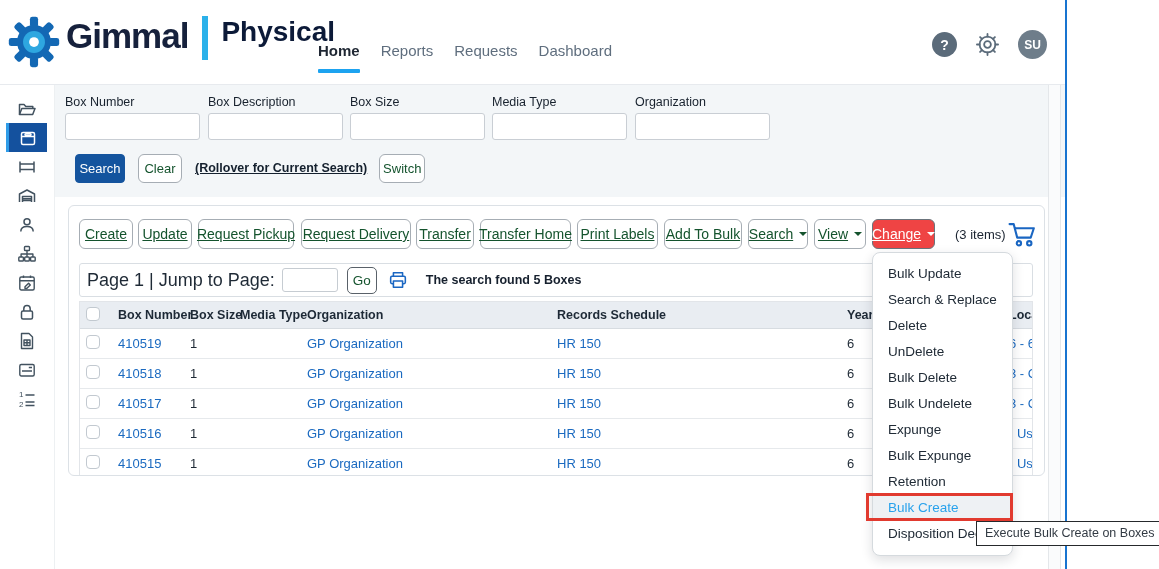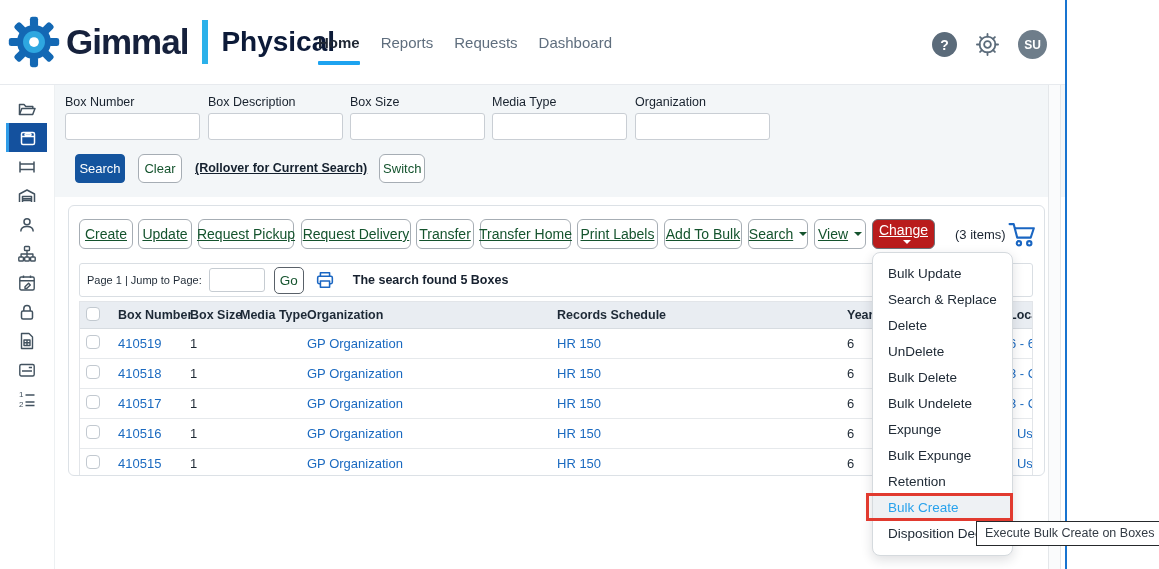--- a/index.html
+++ b/index.html
@@ -3,26 +3,26 @@
 <meta charset="utf-8">
 <style>
   * { margin:0; padding:0; box-sizing:border-box; }
   html,body { background:#fff; }
   body { font-family:"Liberation Sans", sans-serif; color:#1f2a36; }
   .stage { position:relative; width:1159px; height:569px; background:#fff; overflow:hidden; }
 
   
   .header { position:absolute; left:0; top:0; width:1066px; height:85px; background:#fff;
             border-bottom:1px solid #e7eaee; z-index:10; }
-  .logo-group { position:absolute; left:8px; top:16px; display:flex; align-items:center; }
+  .logo-group { position:absolute; left:8px; top:16px; display:flex; }
   .logo-gear { width:52px; height:52px; }
   .logo-company { font-size:35px; font-weight:bold; color:#16213c; letter-spacing:-1px; margin-left:6px; }
   .logo-divider { width:6px; height:44px; background:#2bb1ea; margin:0 13px 0 14px; }
   .logo-product { font-size:28px; font-weight:600; color:#0c1a38; }
-  .nav { position:absolute; left:318px; top:0; height:85px; display:flex; align-items:center; gap:21px; }
+  .nav { position:absolute; left:318px; top:8px; height:85px; display:flex; align-items:center; gap:21px; }
   .nav-item { position:relative; height:85px; display:flex; align-items:center; font-size:15px;
               color:#5f6e7e; cursor:pointer; }
   .nav-item.active { color:#1f2733; font-weight:bold; }
   .nav-item.active::after { content:""; position:absolute; left:0; right:0; bottom:20px; height:4px;
               background:#1da3f0; border-radius:1px; }
   .header-actions { position:absolute; left:932px; top:30px; display:flex; align-items:center; gap:17px; }
   .help-circle { width:25px; height:25px; border-radius:50%; background:#5b6b7a; color:#fff;
               font-size:14px; font-weight:bold; display:flex; align-items:center; justify-content:center; cursor:pointer; }
   .gear-btn { width:27px; height:27px; cursor:pointer; display:flex; align-items:center; justify-content:center; }
   .avatar { width:29px; height:29px; border-radius:50%; background:#6e7d8a; color:#fff; font-size:12px;
@@ -57,27 +57,27 @@
   .rollover-link { margin-left:13px; font-size:12.5px; font-weight:bold; text-decoration:underline;
               color:#14202e; cursor:pointer; white-space:nowrap; }
   .switch-btn { width:46px; height:29px; margin-left:12px; }
 
   
   .panel { position:absolute; left:68px; top:205px; width:977px; height:271px; background:#fff;
               border:1px solid #dce1e6; border-radius:6px; z-index:3; overflow:hidden; }
   .tb-btn { position:absolute; top:13px; height:30px; font-size:14px;text-decoration:underline; }
   .tb-caret { width:0; height:0; border:4px solid transparent; border-top-color:currentColor;
               margin-left:6px; transform:translateY(2px); }
-  .tb-change { background:#b91c1c; border-color:#6b747c; color:#fff;flex-direction:column; }
+  .tb-change { background:#ef4444; border-color:#6b747c; color:#fff; }
   .cart-count { position:absolute; left:886px; top:21px; font-size:13px; color:#1a2330; }
   .cart-icon { position:absolute; left:938px; top:15px; width:30px; height:27px; cursor:pointer; }
 
   .pag-bar { position:absolute; left:10px; top:57px; width:954px; height:34px; border:1px solid #d9dee3;
               border-radius:3px; display:flex; align-items:center; padding-left:7px; }
-  .pag-label { font-size:11px; color:#1f2a36; }
+  .pag-label { font-size:18px; color:#1f2a36; }
   .jump-input { width:56px; height:24px; border:1px solid #c6ccd2; border-radius:3px; margin-left:7px;
               font-family:inherit; font-size:13px; padding:0 4px; }
   .go-btn { width:30px; height:27px; margin-left:9px; border-color:#596169; border-radius:5px; font-size:13.5px; }
   .printer-icon { width:22px; height:22px; margin-left:10px; cursor:pointer; }
   .found-text { margin-left:17px; font-size:12.5px; font-weight:bold; color:#16202e; }
 
   
   .table-wrap { position:absolute; left:10px; top:95px; width:954px; border:1px solid #e2e5e9; overflow:hidden; }
   .trow { display:grid; grid-template-columns:38px 72px 50px 67px 250px 290px 162px 1fr;
               align-items:center; height:30px; border-bottom:1px solid #e6e9ec; background:#fff; }

